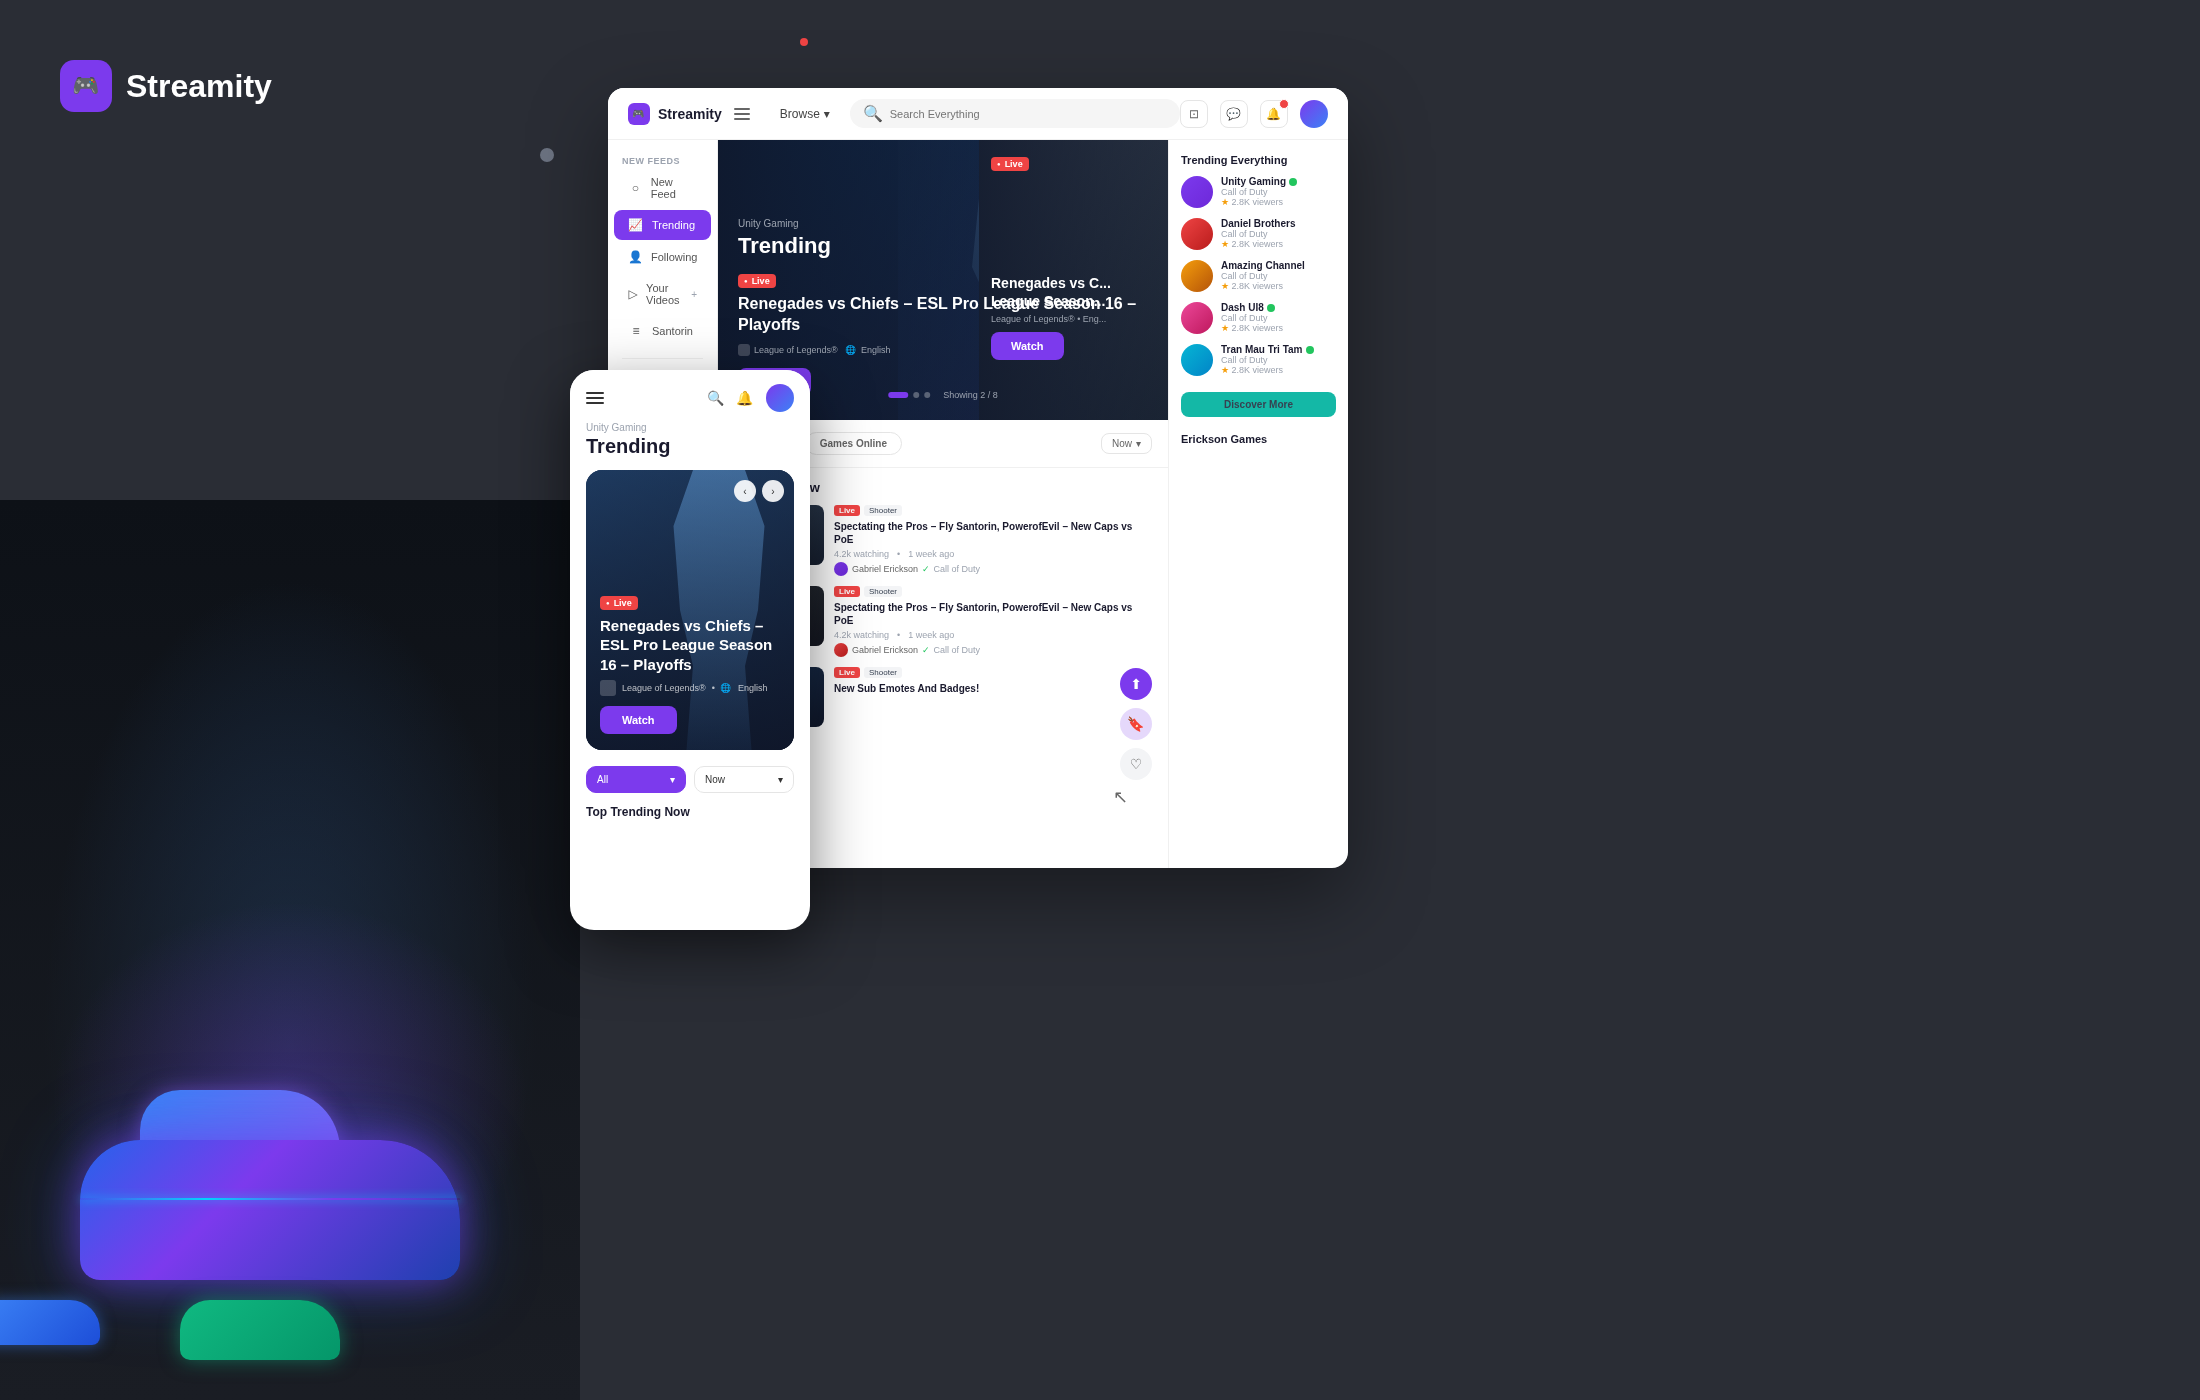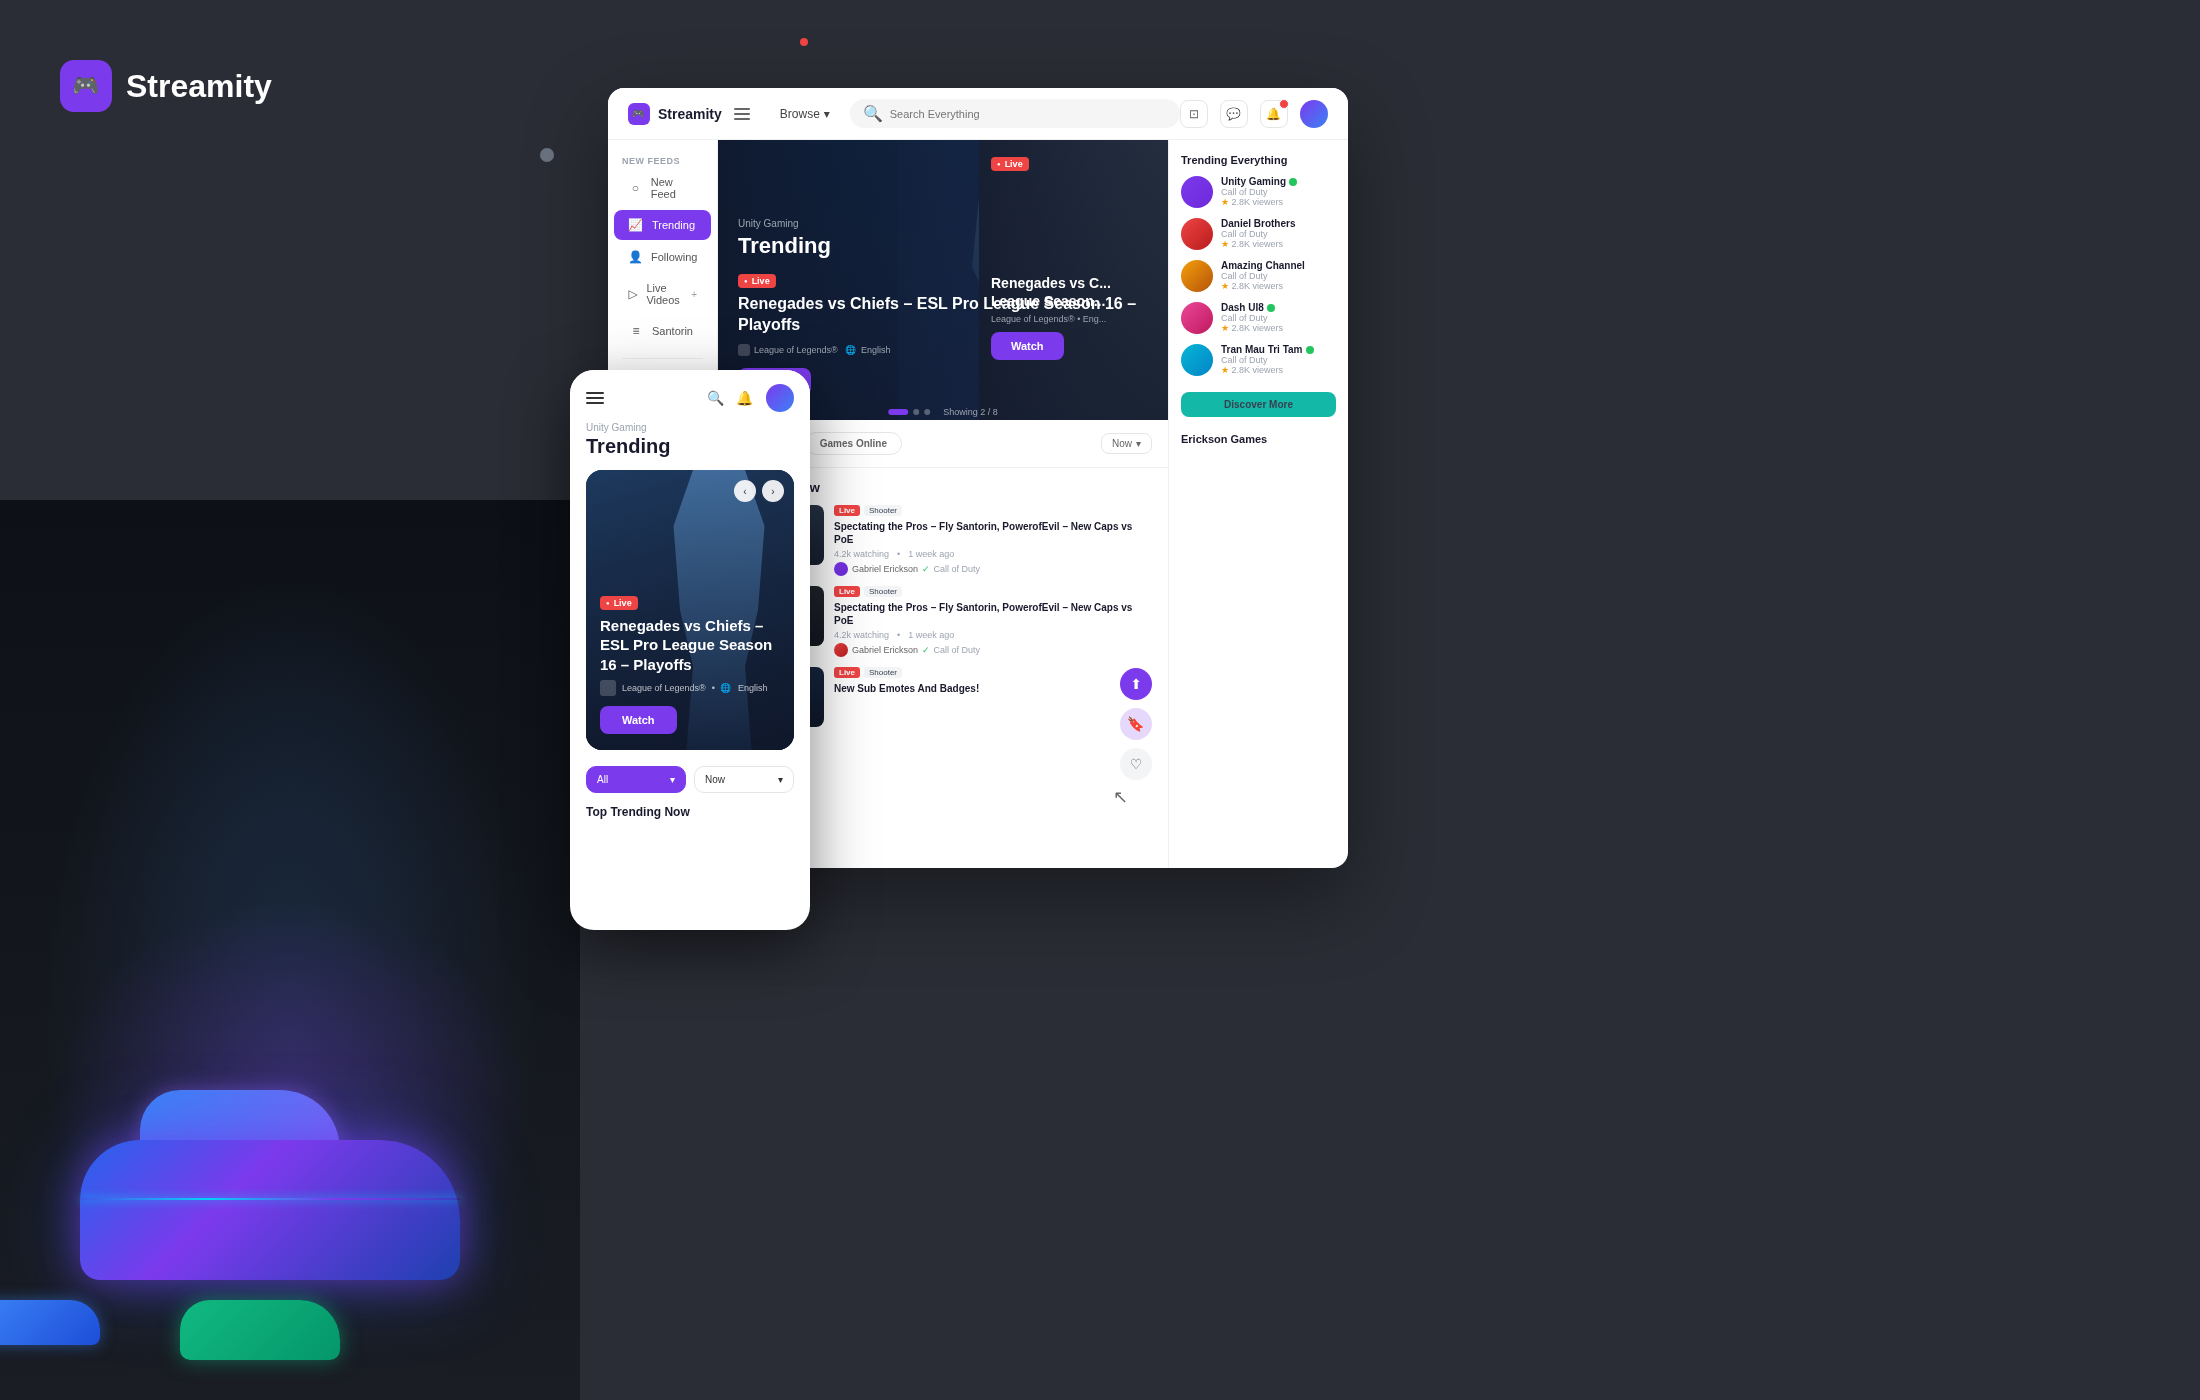--- a/index.html
+++ b/index.html
@@ -783,21 +783,21 @@
       <div class="sidebar-item active">
         <span class="sidebar-item-icon">📈</span>
         <span>Trending</span>
       </div>
       <div class="sidebar-item">
         <span class="sidebar-item-icon">👤</span>
         <span>Following</span>
       </div>
       <div class="sidebar-item">
         <span class="sidebar-item-icon">▷</span>
-        <span>Live Videos</span>
+        <span>Your Videos</span>
         <span style="margin-left:auto;font-size:10px;color:#9ca3af;">+</span>
       </div>
       <div class="sidebar-item">
         <span class="sidebar-item-icon">≡</span>
         <span>Santorin</span>
       </div>
 
       <div class="sidebar-divider"></div>
 
       <div class="sidebar-section-label">Following</div>
@@ -854,21 +854,21 @@
               <span>League of Legends®</span>
             </div>
             <div class="hero-meta-item">
               <span style="color:#60a5fa;">🌐</span>
               <span>English</span>
             </div>
           </div>
           <button class="watch-btn">Watch</button>
         </div>
 
-        <div style="position:absolute;bottom:3px;left:50%;transform:translateX(-50%);display:flex;gap:5px;align-items:center;">
+        <div style="position:absolute;bottom:20px;left:50%;transform:translateX(-50%);display:flex;gap:5px;align-items:center;">
           <div style="width:20px;height:6px;border-radius:3px;background:#7c3aed;"></div>
           <div style="width:6px;height:6px;border-radius:50%;background:rgba(255,255,255,0.3);"></div>
           <div style="width:6px;height:6px;border-radius:50%;background:rgba(255,255,255,0.3);"></div>
           <span style="font-size:9px;color:#9ca3af;margin-left:8px;">Showing 2 / 8</span>
         </div>
       </div>
 
       <div class="filters-row">
         <button class="filter-tab active">ESport</button>
         <button class="filter-tab outline">Games Online</button>

